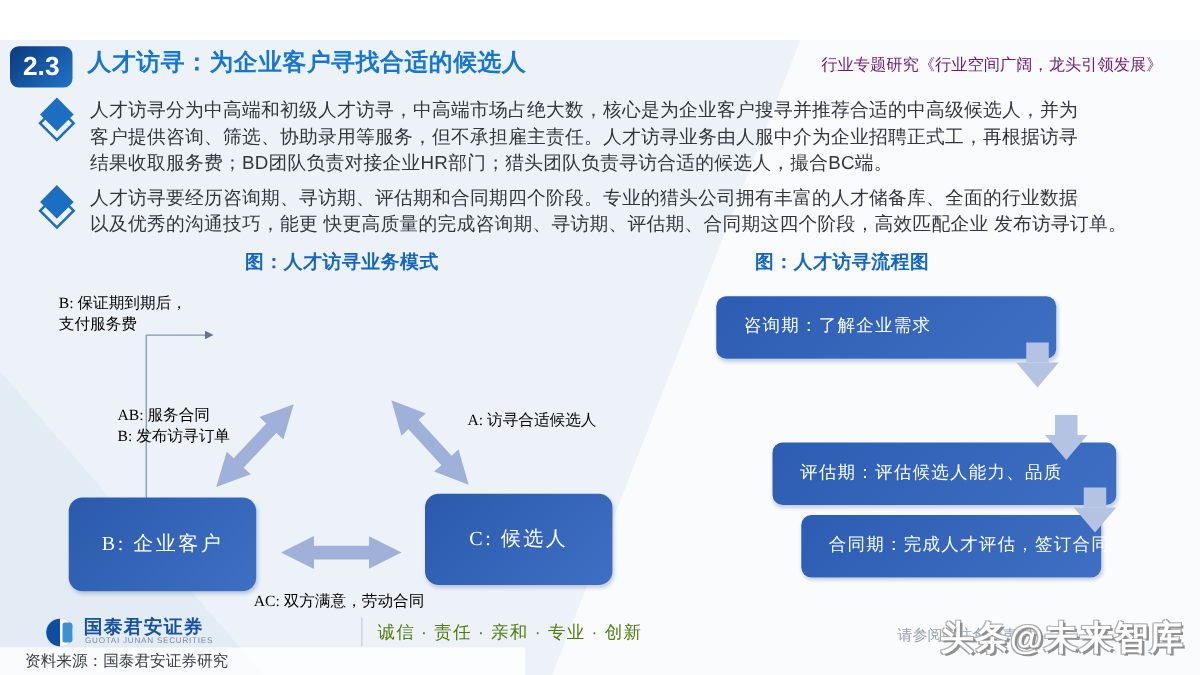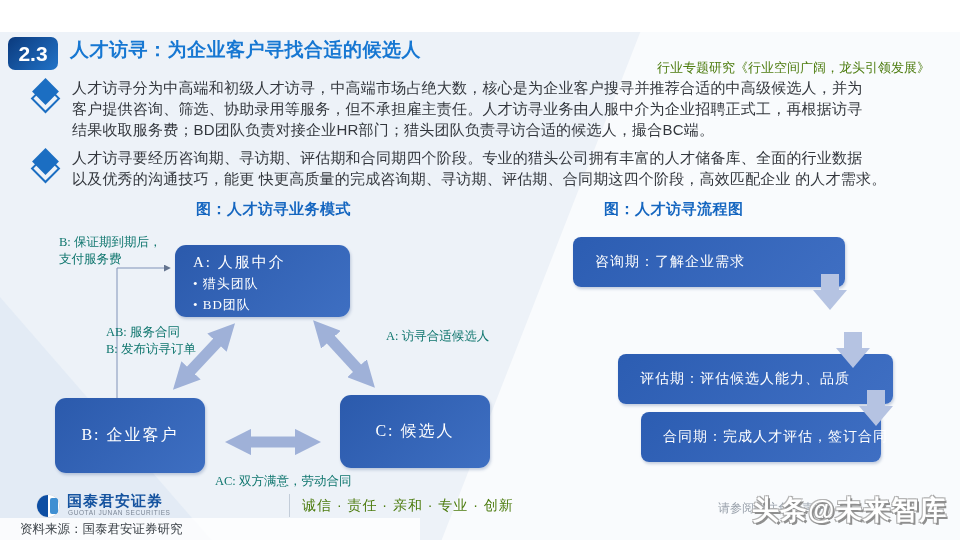--- a/index.html
+++ b/index.html
@@ -12,21 +12,21 @@
   .bg-poly-left{position:absolute;left:0;top:0;width:960px;height:540px;
     background:rgba(210,224,240,0.35);
     clip-path:polygon(0 55%, 22% 100%, 0 100%);}
   .bg-band-bottom{position:absolute;left:0;top:518px;width:420px;height:22px;background:rgba(255,255,255,0.8);}
 
   
   .badge{position:absolute;left:8px;top:37px;width:50px;height:33px;border-radius:7px;
     background:linear-gradient(135deg,#0b3a7d 0%,#2173c8 100%);
     color:#fff;font-size:21px;font-weight:bold;text-align:center;line-height:33px;}
   .title{position:absolute;left:70px;top:37px;font-size:19px;font-weight:bold;color:#1677d2;letter-spacing:0.5px;}
-  .subtitle{position:absolute;right:30px;top:43px;font-size:13px;color:#4d7c0f;margin-top:16px;}
+  .subtitle{position:absolute;right:30px;top:43px;font-size:13px;color:#701a75;}
 
   
   .diamond{position:absolute;width:19px;height:19px;background:#1b6ec2;transform:rotate(45deg);}
   .diamond::after{content:'';position:absolute;left:4px;top:4px;width:17px;height:17px;border:2px solid #1b6ec2;}
   .pline{position:absolute;left:72px;font-size:15px;color:#33373d;white-space:nowrap;letter-spacing:0.2px;}
 
   
   .fig-title{position:absolute;font-size:15px;font-weight:bold;color:#1566c0;letter-spacing:0.5px;}
 
   
@@ -36,21 +36,21 @@
     border-radius:11px;color:#fff;font-family:"Liberation Serif","DejaVu Serif",serif;
     box-shadow:1px 2px 3px rgba(40,70,130,0.25);}
   .bm-box-a{left:145px;top:15px;width:175px;height:72px;padding-top:8px;box-sizing:border-box;}
   .bm-box-a .t{font-size:15px;padding-left:18px;letter-spacing:2px;}
   .bm-box-a .i{font-size:13px;padding-left:18px;line-height:18px;letter-spacing:1px;margin-top:3px;}
   .bm-box-b{left:25px;top:168px;width:150px;height:75px;font-size:16px;letter-spacing:2px;
     display:flex;align-items:center;justify-content:center;}
   .bm-box-c{left:310px;top:165px;width:150px;height:73px;font-size:16px;letter-spacing:2px;
     display:flex;align-items:center;justify-content:center;}
   .bm-label{position:absolute;font-family:"Liberation Serif","DejaVu Serif",serif;
-    font-size:12.5px;color:#0f766e;line-height:17px;white-space:nowrap;margin-left:12px;}
+    font-size:12.5px;color:#000000;line-height:17px;white-space:nowrap;}
 
   
   .flow{position:absolute;left:555px;top:230px;width:385px;height:250px;}
   .flow-box{position:absolute;height:50px;border-radius:8px;z-index:1;
     background:linear-gradient(135deg,#2c5db2 0%,#3f6fc3 100%);
     color:#fff;font-family:"Liberation Serif","DejaVu Serif",serif;font-size:14px;
     line-height:50px;padding-left:22px;letter-spacing:1px;box-sizing:border-box;
     box-shadow:1px 2px 3px rgba(40,70,130,0.25);white-space:nowrap;}
   .flow-arrow{position:absolute;width:34px;height:36px;z-index:2;}
   .flow-arrow .stem{position:absolute;left:8px;top:0;width:18px;height:16px;background:#b5c3e2;}
@@ -85,21 +85,21 @@
   <div class="title">人才访寻：为企业客户寻找合适的候选人</div>
   <div class="subtitle">行业专题研究《行业空间广阔，龙头引领发展》</div>
 
   <div class="diamond" style="left:36px;top:82px;"></div>
   <div class="pline" style="top:79px;">人才访寻分为中高端和初级人才访寻，中高端市场占绝大数，核心是为企业客户搜寻并推荐合适的中高级候选人，并为</div>
   <div class="pline" style="top:100px;text-align:right;">客户提供咨询、筛选、协助录用等服务，但不承担雇主责任。人才访寻业务由人服中介为企业招聘正式工，再根据访寻</div>
   <div class="pline" style="top:121px;">结果收取服务费；BD团队负责对接企业HR部门；猎头团队负责寻访合适的候选人，撮合BC端。</div>
 
   <div class="diamond" style="left:36px;top:152px;"></div>
   <div class="pline" style="top:149px;">人才访寻要经历咨询期、寻访期、评估期和合同期四个阶段。专业的猎头公司拥有丰富的人才储备库、全面的行业数据</div>
-  <div class="pline" style="top:170px;">以及优秀的沟通技巧，能更 快更高质量的完成咨询期、寻访期、评估期、合同期这四个阶段，高效匹配企业 的人才需求。</div>
+  <div class="pline" style="top:170px;">以及优秀的沟通技巧，能更 快更高质量的完成咨询期、寻访期、评估期、合同期这四个阶段，高效匹配企业 发布访寻订单。</div>
 
   <div class="fig-title" style="left:196px;top:200px;">图：人才访寻业务模式</div>
   <div class="fig-title" style="left:604px;top:200px;">图：人才访寻流程图</div>
 
   <div class="bm">
     <svg width="480" height="265" viewBox="0 0 480 265">
       <defs>
         <marker id="ah" viewBox="0 0 10 10" refX="5" refY="5" markerWidth="2.4" markerHeight="2.4" orient="auto-start-reverse">
           <path d="M0,0 L10,5 L0,10 Z" fill="#9fb1d8"></path>
         </marker>
@@ -118,25 +118,20 @@
       <div>B: 保证期到期后，</div>
       <div>支付服务费</div>
     </div>
     <div class="bm-label" style="left:64px;top:94px;">
       <div>AB: 服务合同</div>
       <div>B: 发布访寻订单</div>
     </div>
     <div class="bm-label" style="left:344px;top:98px;">A: 访寻合适候选人</div>
     <div class="bm-label" style="left:173px;top:243px;">AC: 双方满意，劳动合同</div>
 
-    <div class="bm-box bm-box-a">
-      <div class="t">A: 人服中介</div>
-      <div class="i">• 猎头团队</div>
-      <div class="i">• BD团队</div>
-    </div>
     <div class="bm-box bm-box-c">C: 候选人</div>
     <div class="bm-box bm-box-b">B: 企业客户</div>
   </div>
 
   <div class="flow">
     <div class="flow-box" style="left:18px;top:7px;width:272px;">咨询期：了解企业需求</div>
     <div class="flow-box" style="left:63px;top:124px;width:275px;">评估期：评估候选人能力、品质</div>
     <div class="flow-box" style="left:86px;top:182px;width:240px;">合同期：完成人才评估，签订合同</div>
 
     <div class="flow-arrow" style="left:258px;top:44px;">

